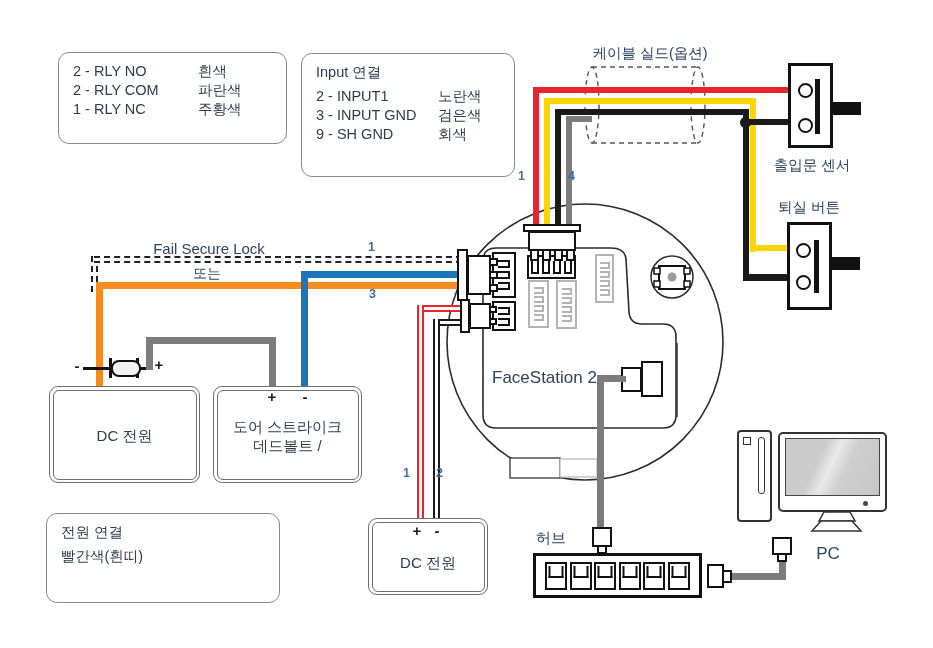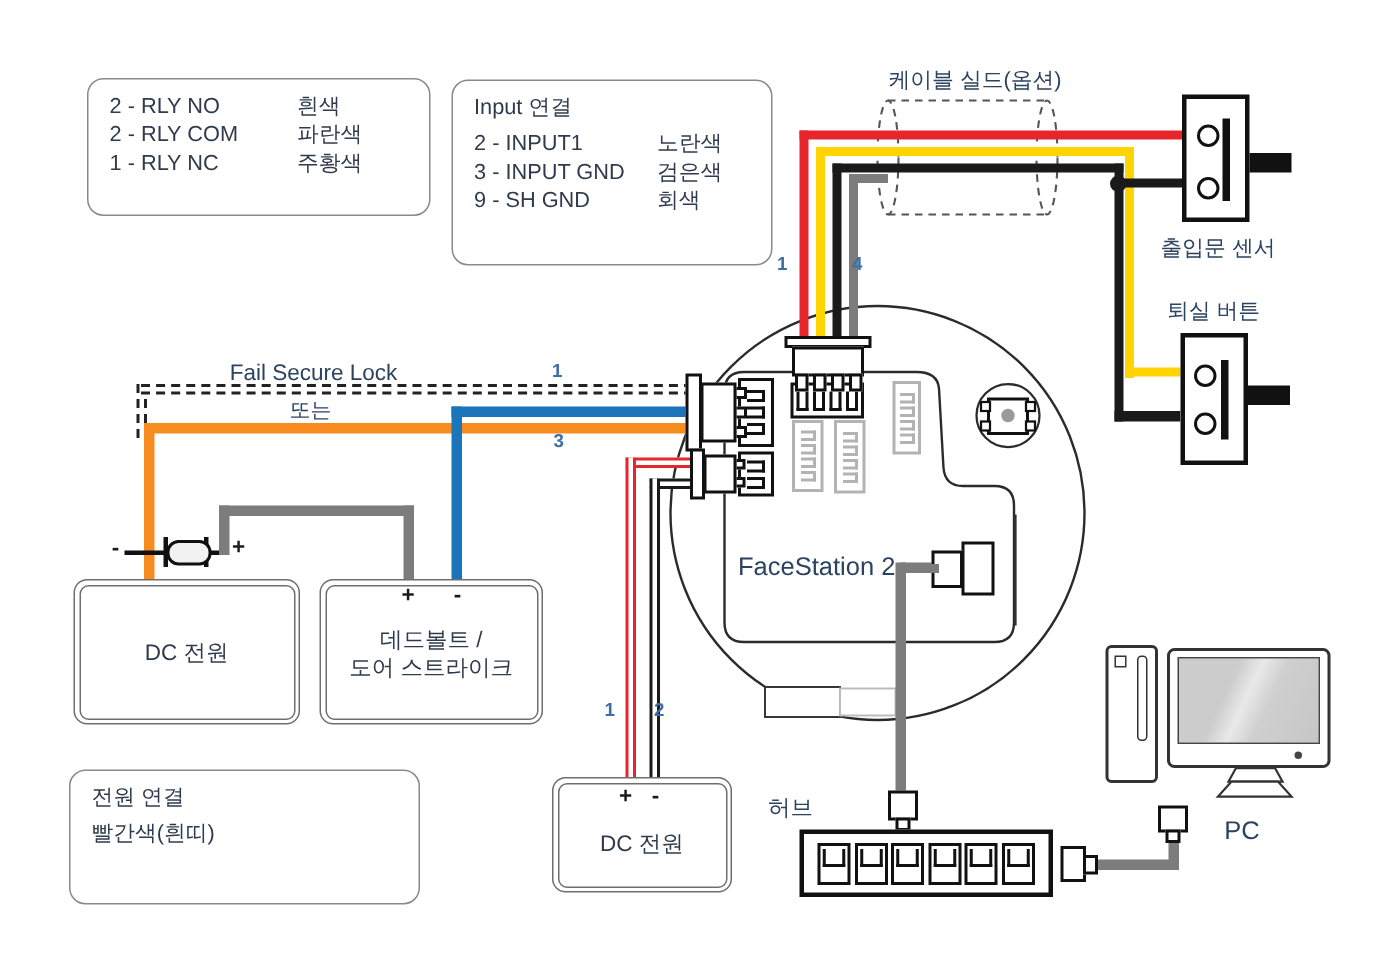--- a/index.html
+++ b/index.html
@@ -233,22 +233,22 @@
   <div class="abs" style="left:863px;top:501px;width:5px;height:5px;border-radius:50%;background:#444"></div>
 
   <div class="devbox" style="left:49px;top:386px;width:151px;height:97px">
     <div class="inner"></div>
     <div class="devlabel" style="top:39px">DC 전원</div>
   </div>
 
   <div class="devbox" style="left:213px;top:386px;width:149px;height:97px">
     <div class="inner"></div>
     <div class="devlabel" style="top:30px">
+      <div>도어 스트라이크</div>
       <div>데드볼트 /</div>
-      <div>도어 스트라이크</div>
     </div>
   </div>
 
   <div class="devbox" style="left:368px;top:518px;width:120px;height:77px">
     <div class="inner"></div>
     <div class="devlabel" style="top:34px">DC 전원</div>
   </div>
 
   <div class="infobox" style="left:58px;top:52px;width:229px;height:92px">
     <div class="row">
@@ -287,21 +287,21 @@
         <span>빨간색(흰띠)</span>
       </div>
   </div>
 
   <div class="lbl" style="left:570px;top:44px;width:160px">케이블 실드(옵션)</div>
   <div class="lbl" style="left:762px;top:156px;width:100px">출입문 센서</div>
   <div class="lbl" style="left:764px;top:198px;width:90px">퇴실 버튼</div>
   <div class="lbl" style="left:129px;top:240px;width:160px;font-size:15px">Fail Secure Lock</div>
   <div class="lbl" style="left:182px;top:265px;width:50px;font-size:14px">또는</div>
   <div class="lbl" style="left:492px;top:368px;width:110px;font-size:17px;text-align:left">FaceStation 2</div>
-  <div class="lbl" style="left:512px;top:529px;width:60px;text-align:left;font-size:15px">허브</div>
+  <div class="lbl" style="left:536px;top:529px;width:60px;text-align:left;font-size:15px">허브</div>
   <div class="lbl" style="left:798px;top:544px;width:60px;font-size:17px">PC</div>
 
   <div class="num" style="left:368px;top:240px">1</div>
   <div class="num" style="left:369px;top:287px">3</div>
   <div class="num" style="left:518px;top:169px">1</div>
   <div class="num" style="left:568px;top:169px">4</div>
   <div class="num" style="left:403px;top:466px">1</div>
   <div class="num" style="left:436px;top:466px">2</div>
 
   <span class="term" style="left:68px;top:357px">-</span>

